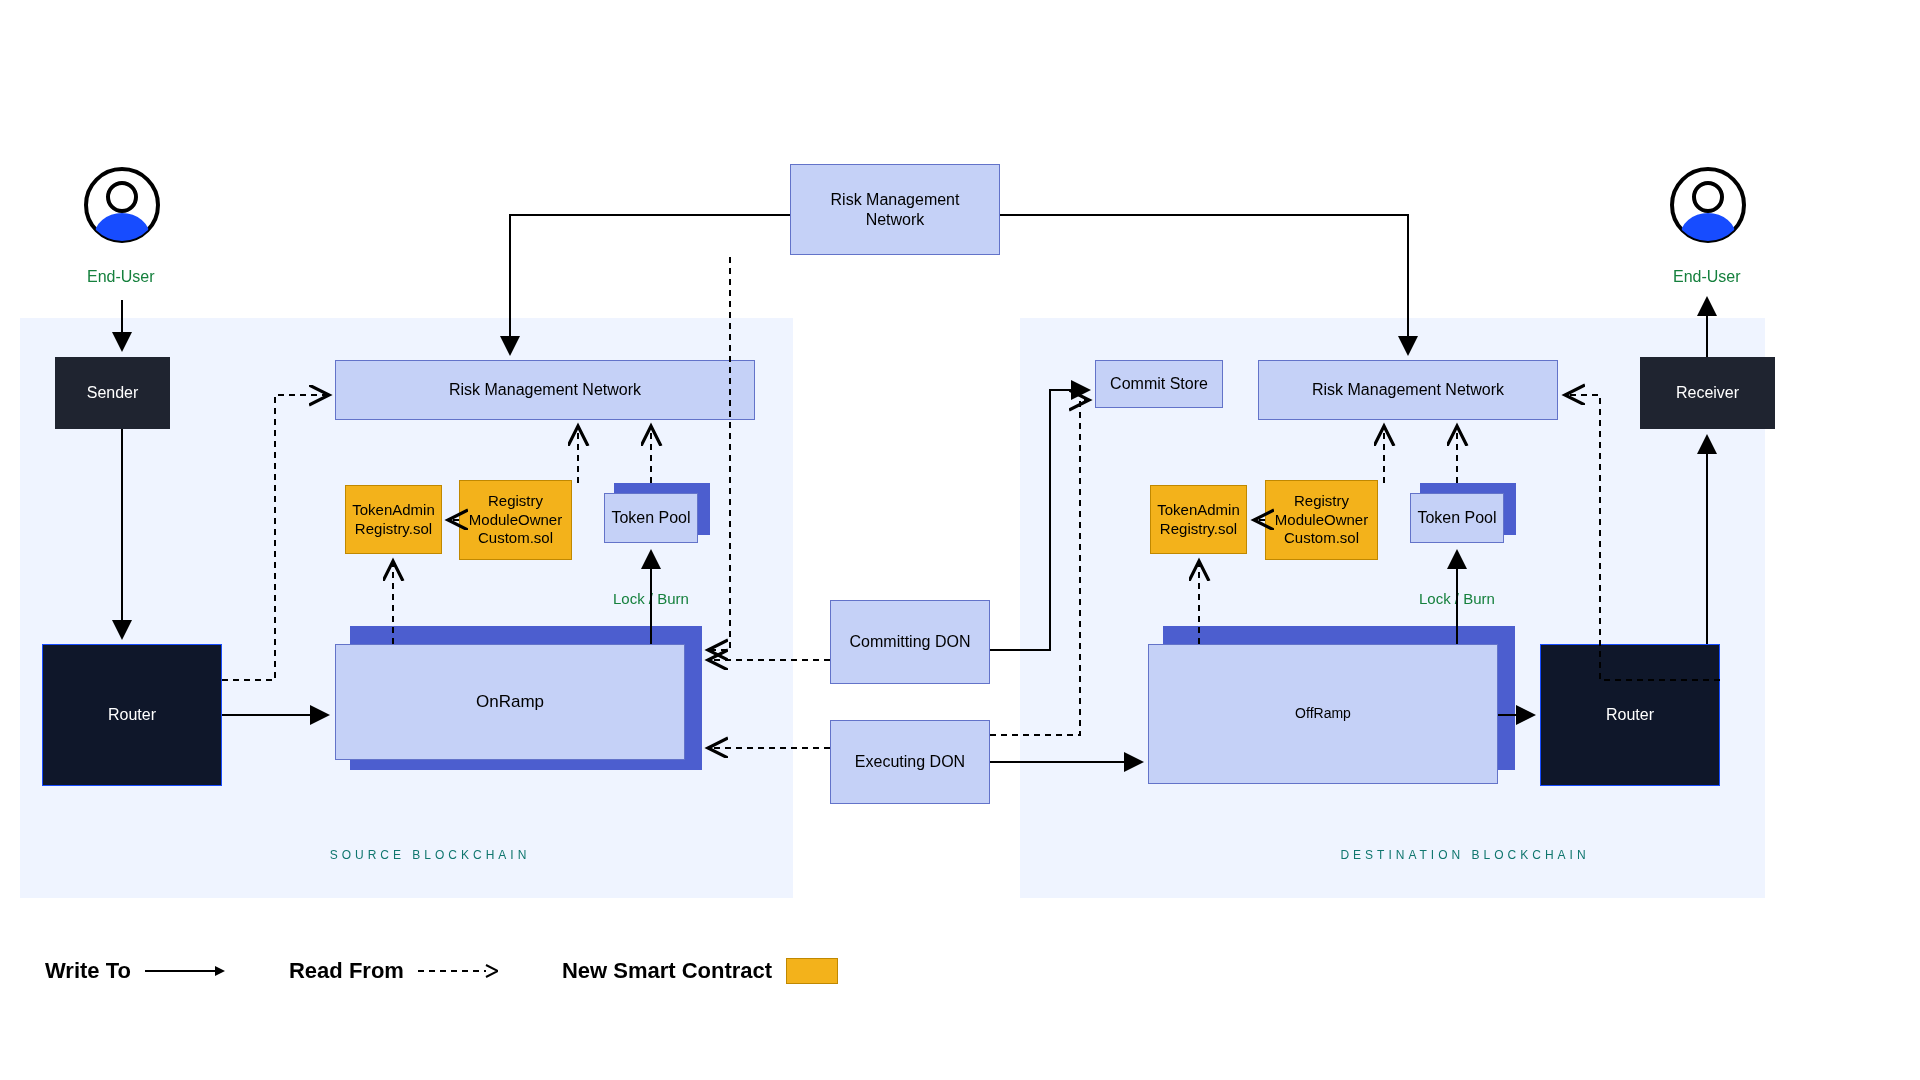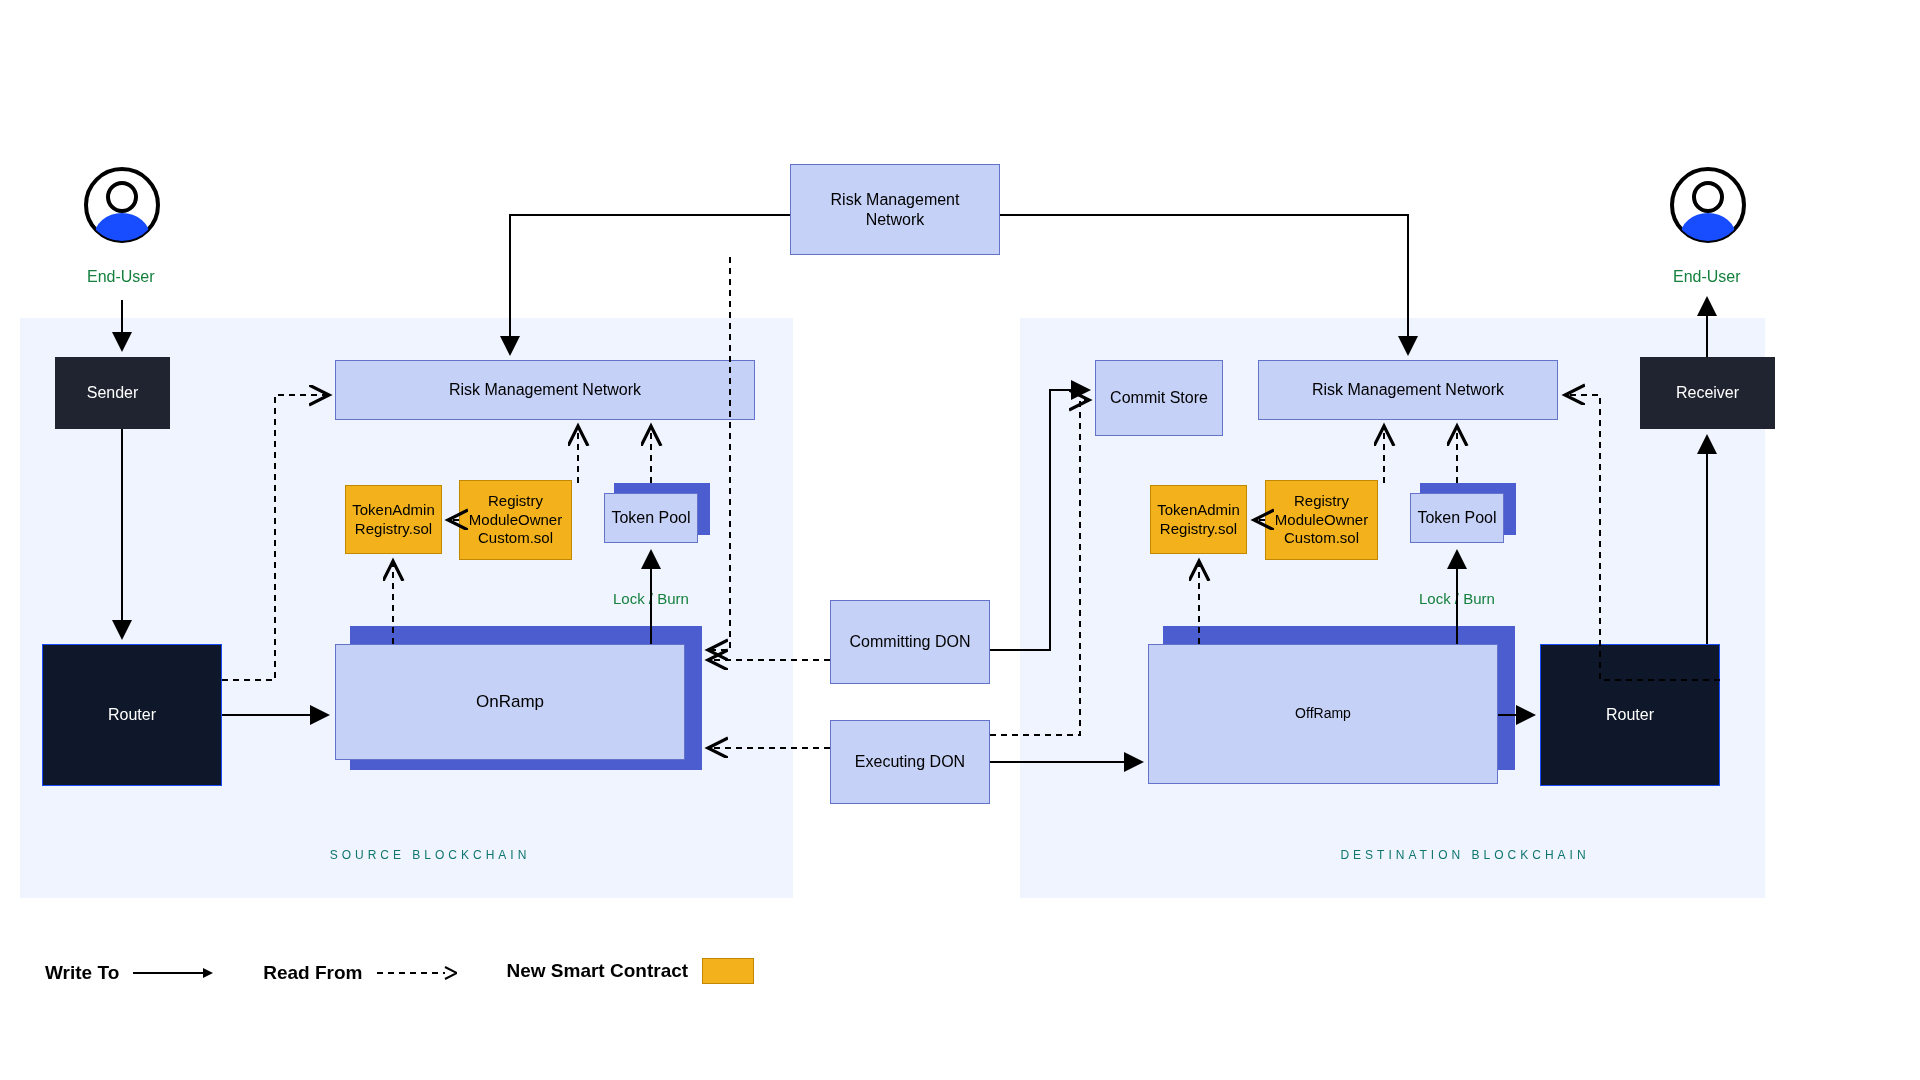--- a/index.html
+++ b/index.html
@@ -7,21 +7,21 @@
   .panel{position:absolute;background:#eff4ff}
   .box{position:absolute;border:1.5px solid #6373c9;background:#c5d1f7;display:flex;align-items:center;justify-content:center;text-align:center;font-size:16px;color:#000;padding:4px;box-sizing:border-box;line-height:1.25}
   .dark{background:#1f2430;border:1.5px solid #1f2430;color:#fff}
   .blue{background:#0f172a;border:1.5px solid #174cff;color:#fff;font-weight:500}
   .orange{background:#f3b21b;border:1.5px solid #c08800;color:#000}
   .stack{position:absolute;border:1.5px solid #4c5ecf;background:#4c5ecf}
   .label{position:absolute;font-size:16px;color:#15803d}
   .zone-label{position:absolute;font-size:12px;letter-spacing:4px;color:#0f766e;text-align:center}
   svg.conn{position:absolute;top:0;left:0;width:1920px;height:1080px;pointer-events:none}
   .user-icon{position:absolute;width:80px;height:80px}
-  .legend{position:absolute;display:flex;align-items:flex-end;gap:50px;font-size:19px;font-weight:600;color:#000}
+  .legend{position:absolute;display:flex;align-items:flex-start;gap:64px;font-size:22px;font-weight:600;color:#000}
   .legend-item{display:flex;align-items:center;gap:14px}
 </style>
 </head>
 <body>
 
 <div class="diagram">
 
   <div class="panel" style="left:20px;top:318px;width:773px;height:580px"></div>
   <div class="panel" style="left:1020px;top:318px;width:745px;height:580px"></div>
 
@@ -72,21 +72,21 @@
   <div class="label" style="left:613px;top:590px;font-size:15px">Lock / Burn</div>
 
   <div class="stack" style="left:350px;top:626px;width:350px;height:142px"></div>
   <div class="box" style="left:335px;top:644px;width:350px;height:116px;font-size:17px">OnRamp</div>
 
   <div class="box" style="left:790px;top:164px;width:210px;height:91px;white-space:pre-line">Risk Management
 Network</div>
   <div class="box" style="left:830px;top:600px;width:160px;height:84px">Committing DON</div>
   <div class="box" style="left:830px;top:720px;width:160px;height:84px">Executing DON</div>
 
-  <div class="box" style="left:1095px;top:360px;width:128px;height:76px">Commit Store</div>
+  <div class="box" style="left:1095px;top:360px;width:128px;height:48px">Commit Store</div>
   <div class="box" style="left:1258px;top:360px;width:300px;height:60px">Risk Management Network</div>
 
   <div class="box orange" style="left:1150px;top:485px;width:97px;height:69px;white-space:pre-line;font-size:15px">TokenAdmin
 Registry.sol</div>
   <div class="box orange" style="left:1265px;top:480px;width:113px;height:80px;white-space:pre-line;font-size:15px">Registry
 ModuleOwner
 Custom.sol</div>
   <div class="stack" style="left:1420px;top:483px;width:94px;height:50px"></div>
   <div class="box" style="left:1410px;top:493px;width:94px;height:50px">Token Pool</div>
   <div class="label" style="left:1419px;top:590px;font-size:15px">Lock / Burn</div>

